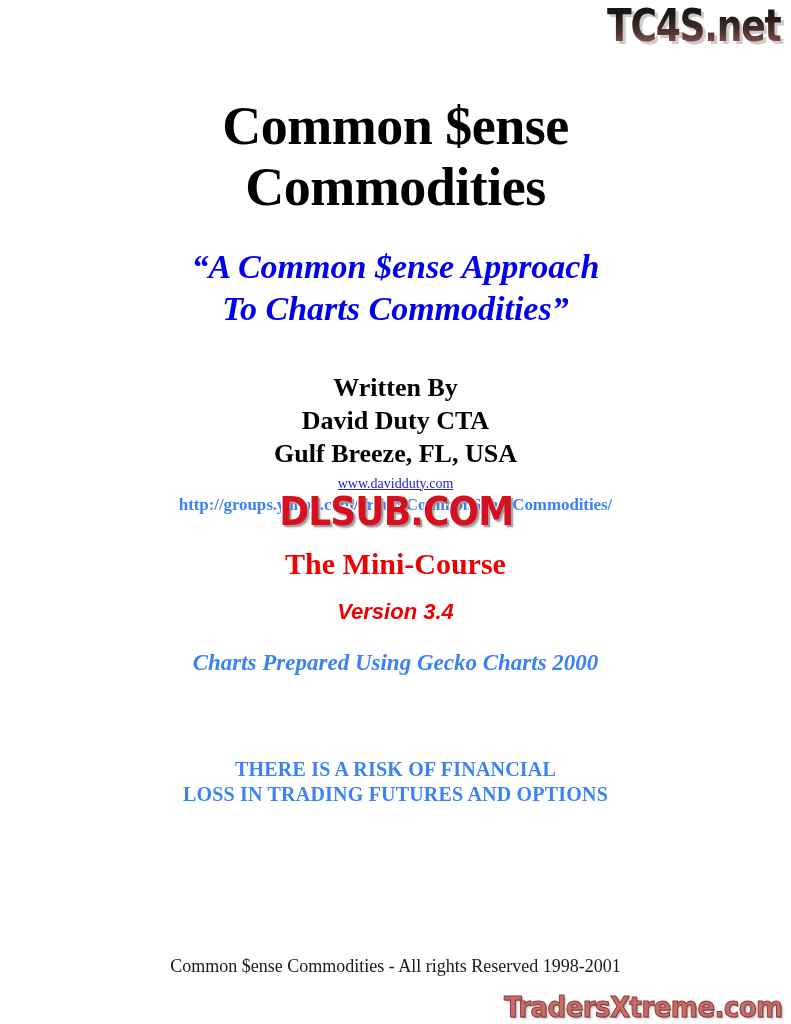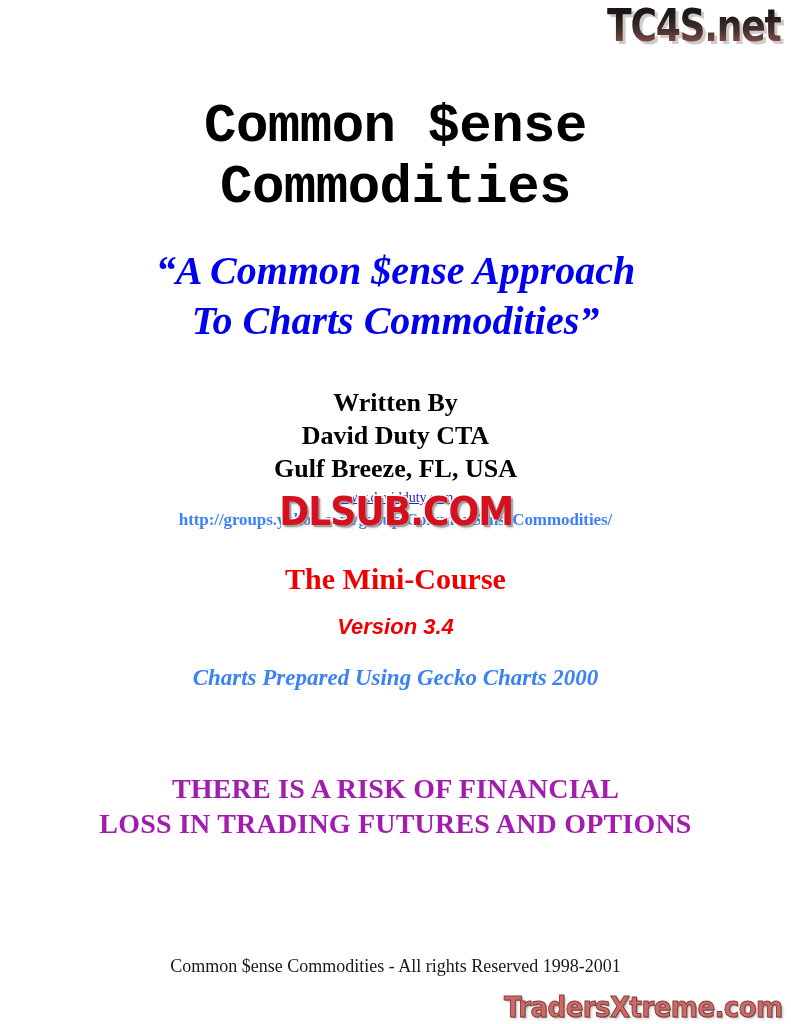--- a/index.html
+++ b/index.html
@@ -75,29 +75,29 @@
   .main-title {
     margin: 0;
     padding-top: 96px;
     font-family: "Liberation Serif", "DejaVu Serif", serif;
     font-weight: 700;
     font-size: 54px;
     line-height: 1.13;
     letter-spacing: -0.5px;
     color: #000000;
   }
-  .main-title .line { display: block; font-family: Liberation Mono, monospace; }
+  .main-title .line { display: block; }
 
   .subtitle {
     margin: 0;
     padding-top: 28px;
     font-family: "Liberation Serif", "DejaVu Serif", serif;
     font-weight: 700;
     font-style: italic;
-    font-size: 40px;
+    font-size: 34px;
     line-height: 1.24;
     color: #0000ee;
   }
   .subtitle .line { display: block; }
 
   .author-block {
     margin: 0;
     padding-top: 42px;
     font-family: "Liberation Serif", "DejaVu Serif", serif;
     font-weight: 700;
@@ -162,23 +162,23 @@
     font-size: 23px;
     line-height: 1.1;
     color: #3b82f6;
   }
 
   .risk-warning {
     margin: 0;
     padding-top: 82px;
     font-family: "Liberation Serif", "DejaVu Serif", serif;
     font-weight: 700;
-    font-size: 28px;
+    font-size: 20px;
     line-height: 1.24;
-    color: #a21caf;
+    color: #3b82f6;
     letter-spacing: 0.2px;
   }
   .risk-warning .line { display: block; }
 
   
   .dlsub-banner {
     position: absolute;
     left: 252px;
     top: 491px;
     width: 288px;

